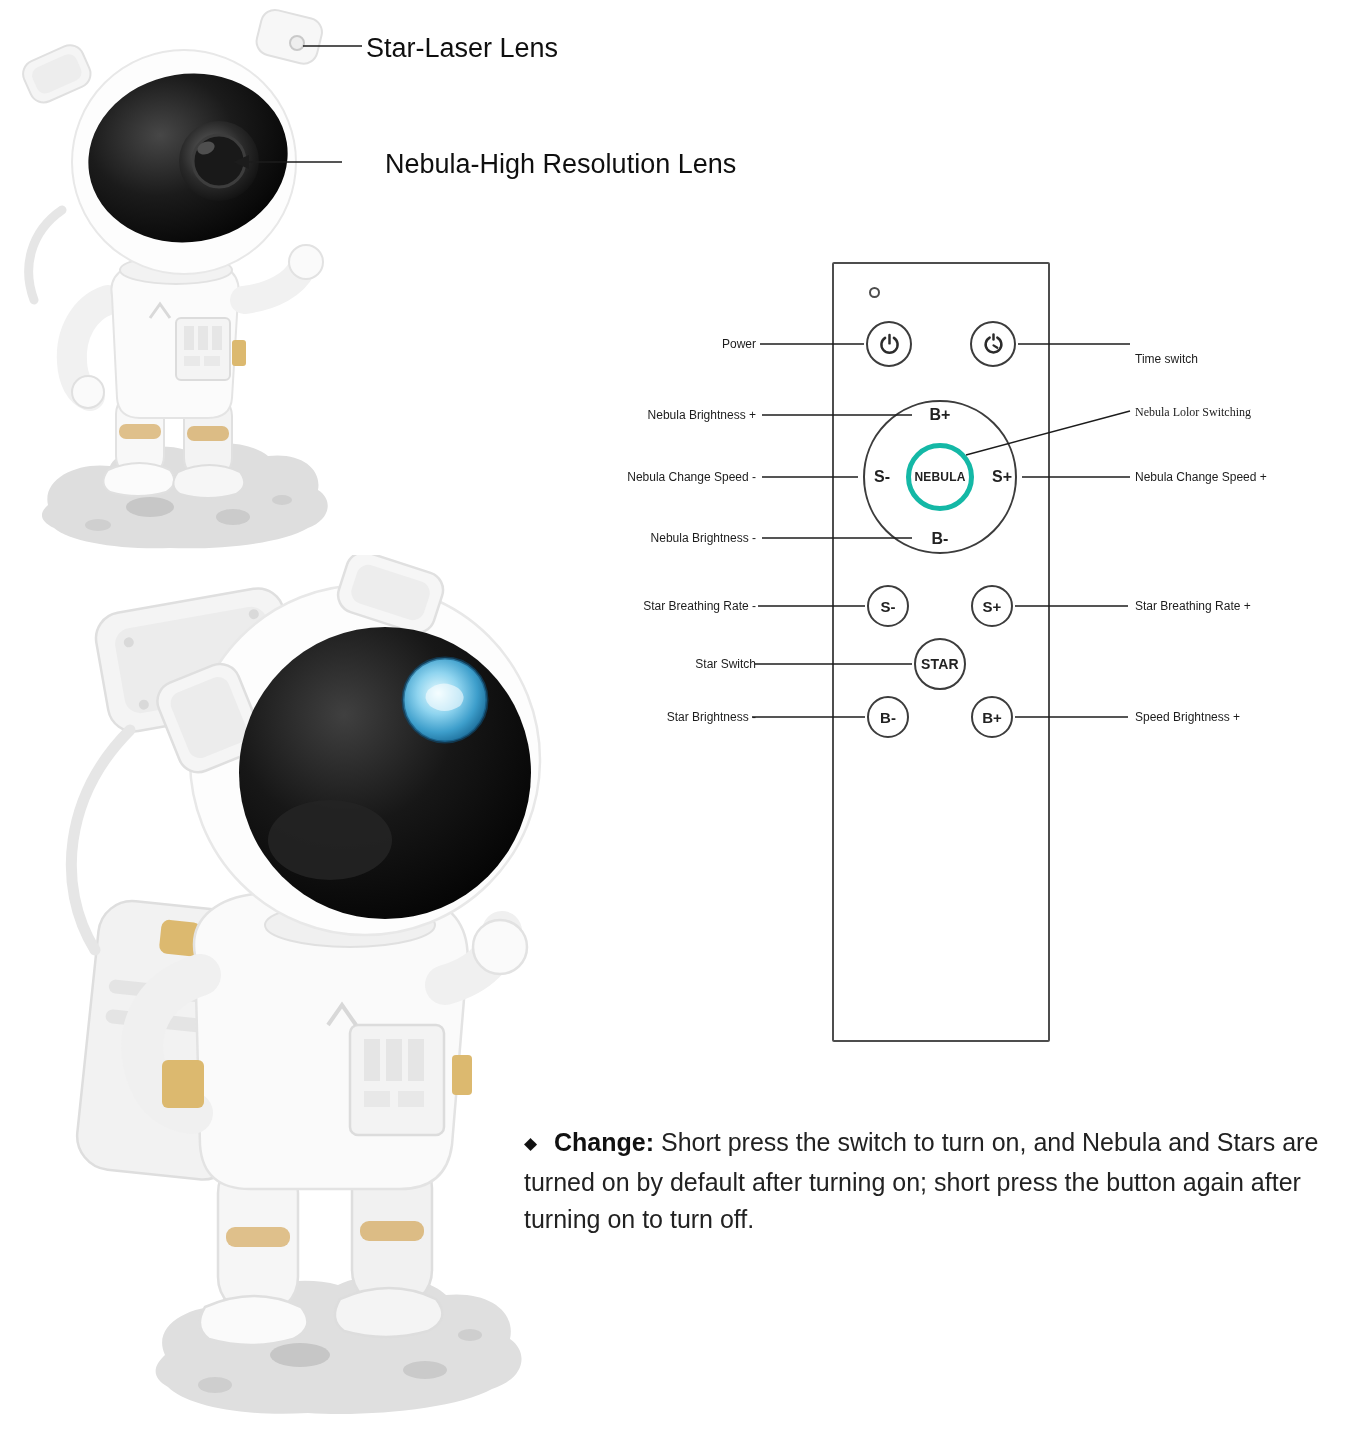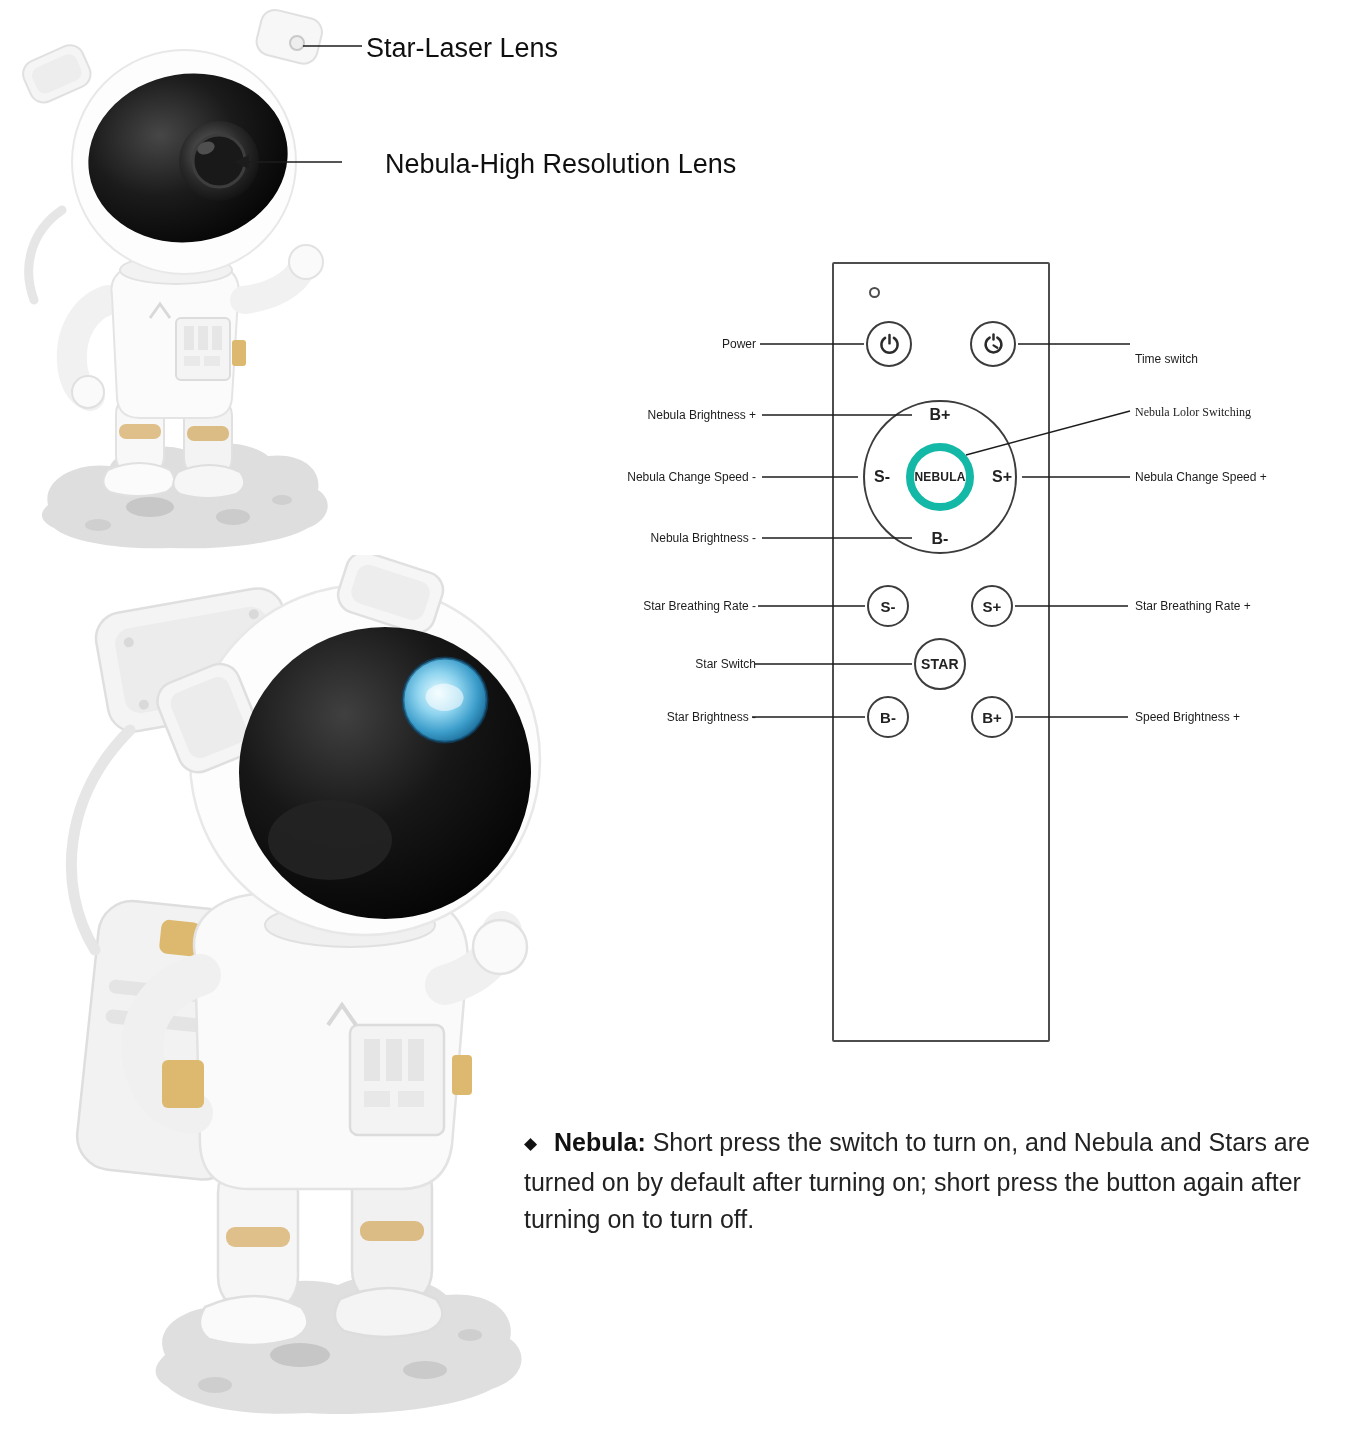--- a/index.html
+++ b/index.html
@@ -40,21 +40,21 @@
   }
   .btn.small { width:42px; height:42px; }
   .btn.med   { width:46px; height:46px; }
   .btn-star  { left:914px; top:638px; width:52px; height:52px; font-size:14px; font-weight:700; letter-spacing:0.2px; }
   .pad-outer {
     position:absolute; left:863px; top:400px; width:154px; height:154px;
     border:2px solid #3c3c3c; border-radius:50%; background:#fff;
   }
   .pad-inner {
     position:absolute; left:906px; top:443px; width:68px; height:68px;
-    border:8px solid #14b8a6; border-radius:50%; background:#fff;
+    border:5px solid #14b8a6; border-radius:50%; background:#fff;
     display:flex; align-items:center; justify-content:center;
     font-size:12px; font-weight:700; color:#222; letter-spacing:0.2px;
   }
   .pad-letter {
     position:absolute; width:44px; text-align:center;
     font-size:16px; font-weight:600; color:#222; line-height:22px;
   }
   .overlay { position:absolute; left:0; top:0; pointer-events:none; }
 
   .instructions {
@@ -273,17 +273,17 @@
   <div class="label left" style="top:706px;">Star Brightness -</div>
 
   <div class="label right" style="top:336px;margin-top:12px;">Time switch</div>
   <div class="label right" style="top:401px;font-family:Liberation Serif, serif;">Nebula Lolor Switching</div>
   <div class="label right" style="top:466px;">Nebula Change Speed +</div>
   <div class="label right" style="top:595px;">Star Breathing Rate +</div>
   <div class="label right" style="top:706px;">Speed Brightness +</div>
 
   <p class="instructions">
     <span class="diamond">◆</span>
-    <span class="head">Nebula:</span>
+    <span class="head">Change:</span>
     <span>Short press the switch to turn on, and Nebula and Stars are turned on by default after turning on; short press the button again after turning on to turn off.</span>
   </p>
 
 </div>
 
 </body></html>

